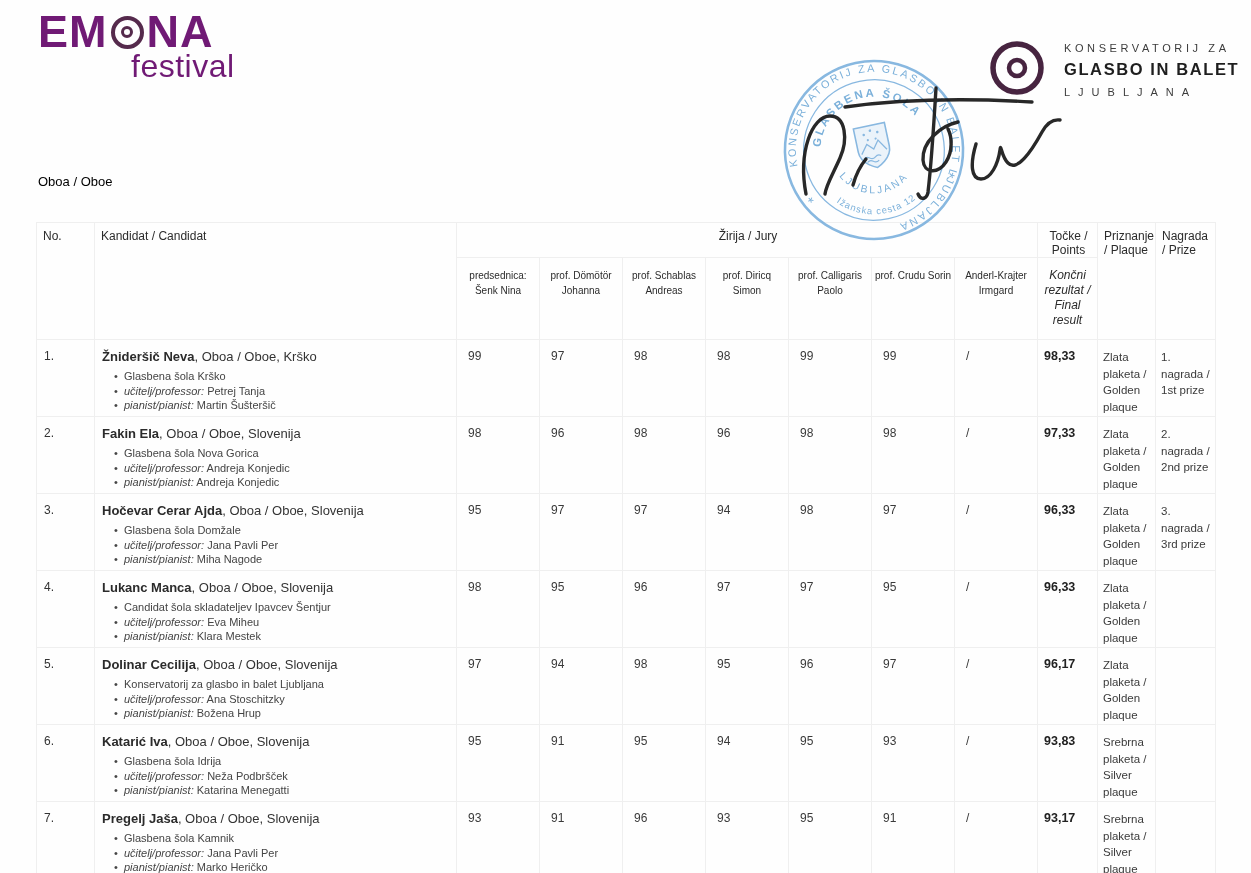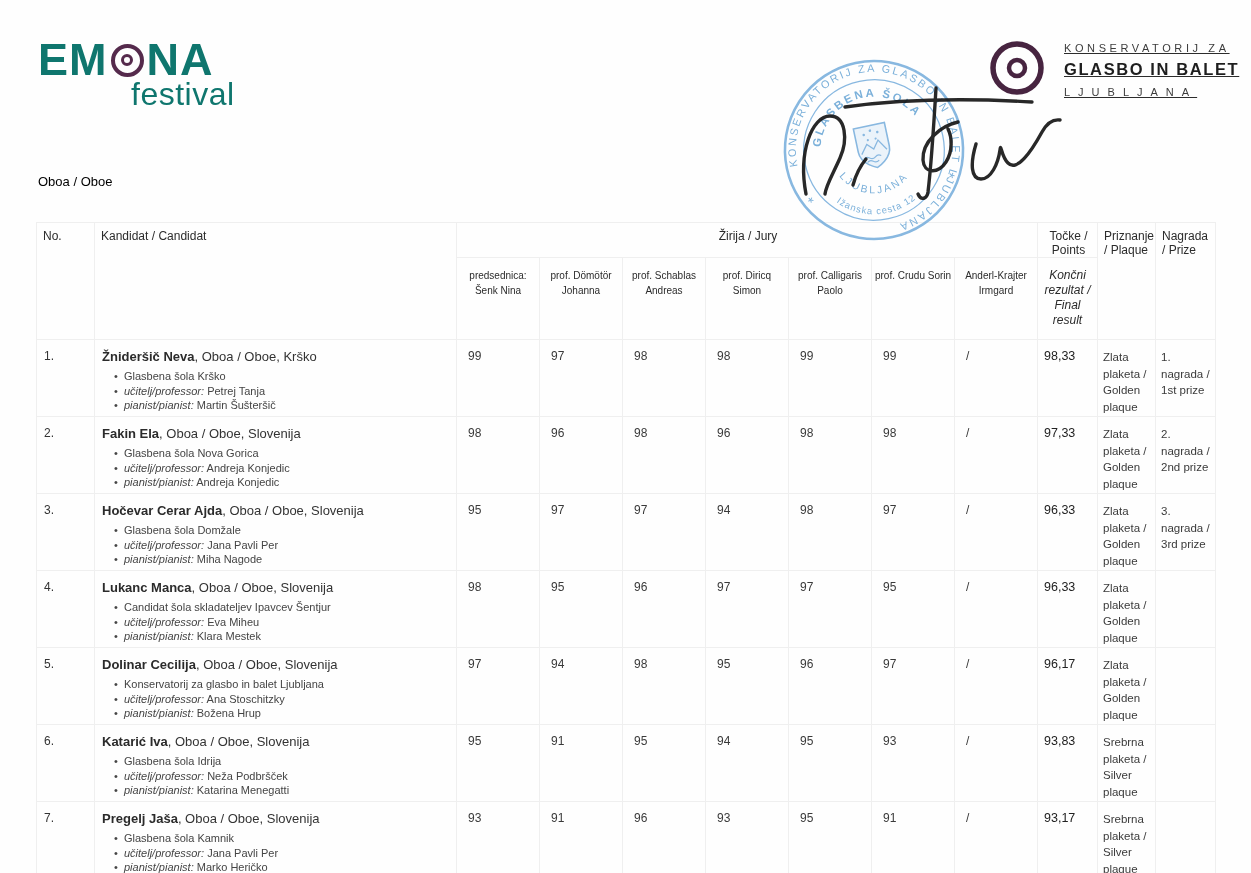--- a/index.html
+++ b/index.html
@@ -3,35 +3,35 @@
 <meta charset="utf-8">
 <style>
   html,body { margin:0; padding:0; background:#9a9a9a; }
   .page {
     position:relative; width:1251px; height:873px; margin:0 auto;
     background:#fefefe; overflow:hidden;
     font-family:"Liberation Sans", sans-serif; color:#333;
   }
 
   
-  .logo { position:absolute; left:38px; top:40px; color:#0f766e; }
+  .logo { position:absolute; left:38px; top:12px; color:#701a75; }
   .logo-word { display:flex; align-items:center; font-size:45px; font-weight:700; letter-spacing:1px; line-height:40px; }
   .logo-o { width:33px; height:33px; border:4.5px solid #552a4c; border-radius:50%;
             margin:0 3px; display:inline-flex; align-items:center; justify-content:center; box-sizing:border-box; }
   .logo-o-dot { width:12px; height:12px; border:3.5px solid #552a4c; border-radius:50%; box-sizing:border-box; }
   .logo-sub { font-size:32px; font-weight:400; margin-left:93px; margin-top:-4px; letter-spacing:0.5px; }
 
   
   .titleblock { position:absolute; left:38px; top:100px; font-size:15.5px; line-height:18px; color:#353535; }
   .category   { position:absolute; left:38px; top:147px; font-size:13.5px; color:#333; }
   .instrument { position:absolute; left:38px; top:174px; font-size:13px; color:#000000; }
 
   
   .cons-ring { position:absolute; left:988px; top:39px; width:58px; height:58px; }
-  .cons-text { position:absolute; left:1064px; top:42px; color:#2c2c2c;text-decoration:underline; }
+  .cons-text { position:absolute; left:1064px; top:42px; color:#2c2c2c; }
   .cons-l1 { font-size:11px; letter-spacing:3.6px; color:#3c3c3c; white-space:nowrap; }
   .cons-l2 { font-size:16.5px; font-weight:700; letter-spacing:1.6px; margin-top:6px; color:#1e1e1e; white-space:nowrap; }
   .cons-l3 { font-size:11px; letter-spacing:8px; margin-top:7px; color:#3c3c3c; white-space:nowrap; }
 
   
   .stamp { position:absolute; left:780px; top:56px; width:188px; height:188px;
            transform:rotate(-12deg); opacity:.82; z-index:3; pointer-events:none; }
   .signature { position:absolute; left:790px; top:82px; width:292px; height:132px; z-index:4; pointer-events:none; }
 
   
@@ -51,21 +51,21 @@
   tbody td { vertical-align:top; padding-top:9px; font-size:12px; color:#333; }
   td.c-no { padding-left:7px; }
   td.c-cand { padding-left:7px; }
   .cname { font-size:13px; line-height:16px; color:#333; }
   .cname .nm { font-weight:700; color:#2b2b2b; }
   ul.blist { margin:4px 0 0 0; padding:0 0 0 22px; list-style:none; }
   ul.blist li { font-size:11px; line-height:14.5px; color:#444; position:relative; }
   ul.blist li::before { content:"•"; position:absolute; left:-10px; top:0; color:#444; }
   .blbl { font-style:italic; }
   td.c-score { padding-left:11px; color:#3a3a3a; }
-  td.c-final { padding-left:6px; font-weight:400; font-size:12.5px; color:#222; }
+  td.c-final { padding-left:6px; font-weight:700; font-size:12.5px; color:#222; }
   td.c-plaque, td.c-prize { padding-left:5px; font-size:11.5px; line-height:16.5px; color:#3a3a3a; }
 </style>
 </head>
 <body>
 
 <div class="page">
 
   <div class="logo">
     <div class="logo-word">
       <span>EM</span>

